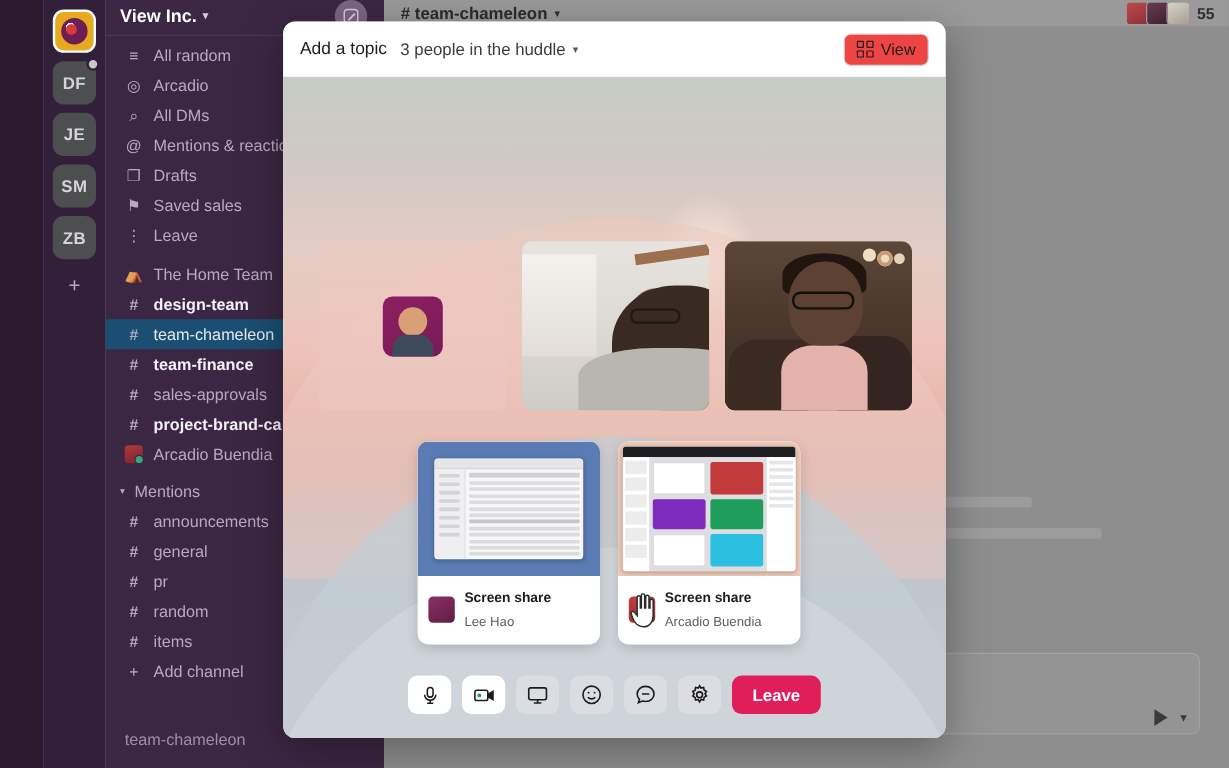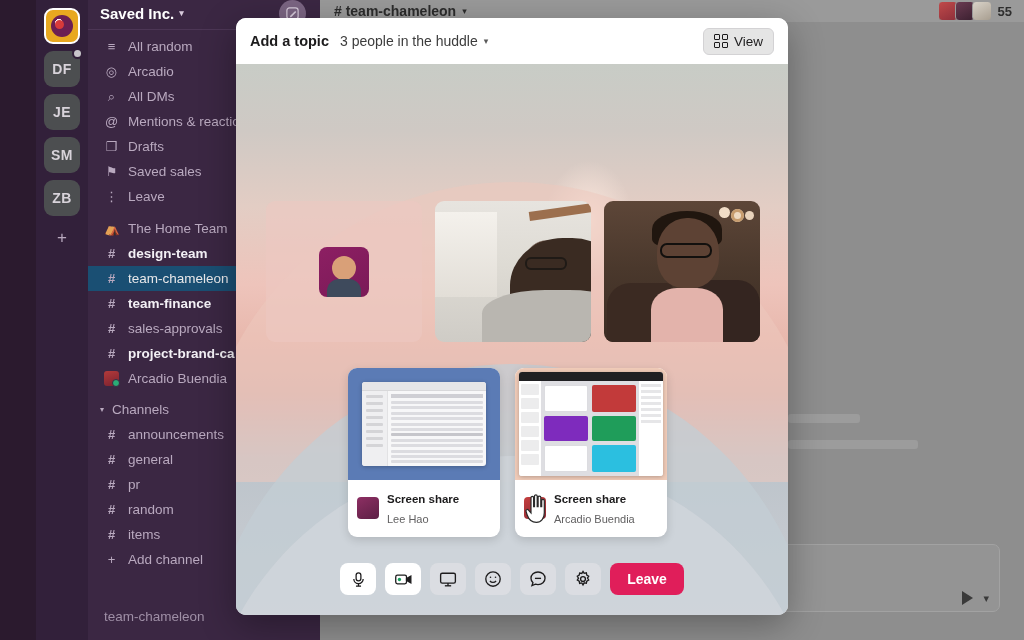--- a/index.html
+++ b/index.html
@@ -182,33 +182,33 @@
     background: #fff;
     box-shadow: 0 10px 36px rgba(0,0,0,.32);
   }
   .modal-head {
     height: 46px; background: #fff;
     display: flex; align-items: center;
     padding: 0 14px;
     gap: 11px;
   }
   .topic {
-    font-size: 14.5px; font-weight: bold; color: #1d1c1d;
+    font-size: 14.5px; font-weight: normal; color: #1d1c1d;
   }
   .huddle-count {
     font-size: 14px; color: #3c3c3c;
     display: flex; align-items: center; gap: 6px;
   }
   .huddle-count .caret { font-size: 9px; color: #5a5a5a; }
   .view-btn {
     margin-left: auto;
     display: flex; align-items: center; gap: 6px;
     height: 27px; padding: 0 10px;
     border: 1px solid #d3d2d4; border-radius: 6px;
-    background: #e5e5e5;
+    background: #ef4444;
     font-size: 13.5px; color: #1d1c1d; font-weight: 500;
   }
   .grid-ico {
     display: grid; grid-template-columns: 6px 6px;
     grid-template-rows: 6px 6px; gap: 2px;
   }
   .grid-ico i {
     border: 1.6px solid #1d1c1d; border-radius: 1px; display: block;
   }
 
@@ -455,21 +455,21 @@
         <span>SM</span>
       </div>
       <div class="ws-tile">
         <span>ZB</span>
       </div>
       <div class="ws-plus">+</div>
     </div>
 
     <div class="sidebar">
       <div class="sb-head">
-        <span>Saved Inc.</span>
+        <span>View Inc.</span>
         <span class="sb-caret">▾</span>
       </div>
       <div class="sb-compose">
         <svg width="15" height="15" viewBox="0 0 20 20" fill="none" stroke="#d7cbdb" stroke-width="1.6">
           <rect x="2.5" y="2.5" width="15" height="15" rx="3.5"></rect>
           <path d="M7 13l6.5-6.5 1.6 1.6L8.6 14.6 6.6 15z" fill="#d7cbdb" stroke="none"></path>
         </svg>
       </div>
       <div class="sb-divider"></div>
 
@@ -527,21 +527,21 @@
         <span class="ico">#</span>
         <span>project-brand-ca</span>
       </div>
       <div class="sb-row">
         <span class="sb-avatar"></span>
         <span>Arcadio Buendia</span>
       </div>
 
       <div class="sb-section" style="margin-top:6px">
         <span class="tri">▾</span>
-        <span>Channels</span>
+        <span>Mentions</span>
       </div>
 
       <div class="sb-row hash">
         <span class="ico">#</span>
         <span>announcements</span>
       </div>
       <div class="sb-row hash">
         <span class="ico">#</span>
         <span>general</span>
       </div>

